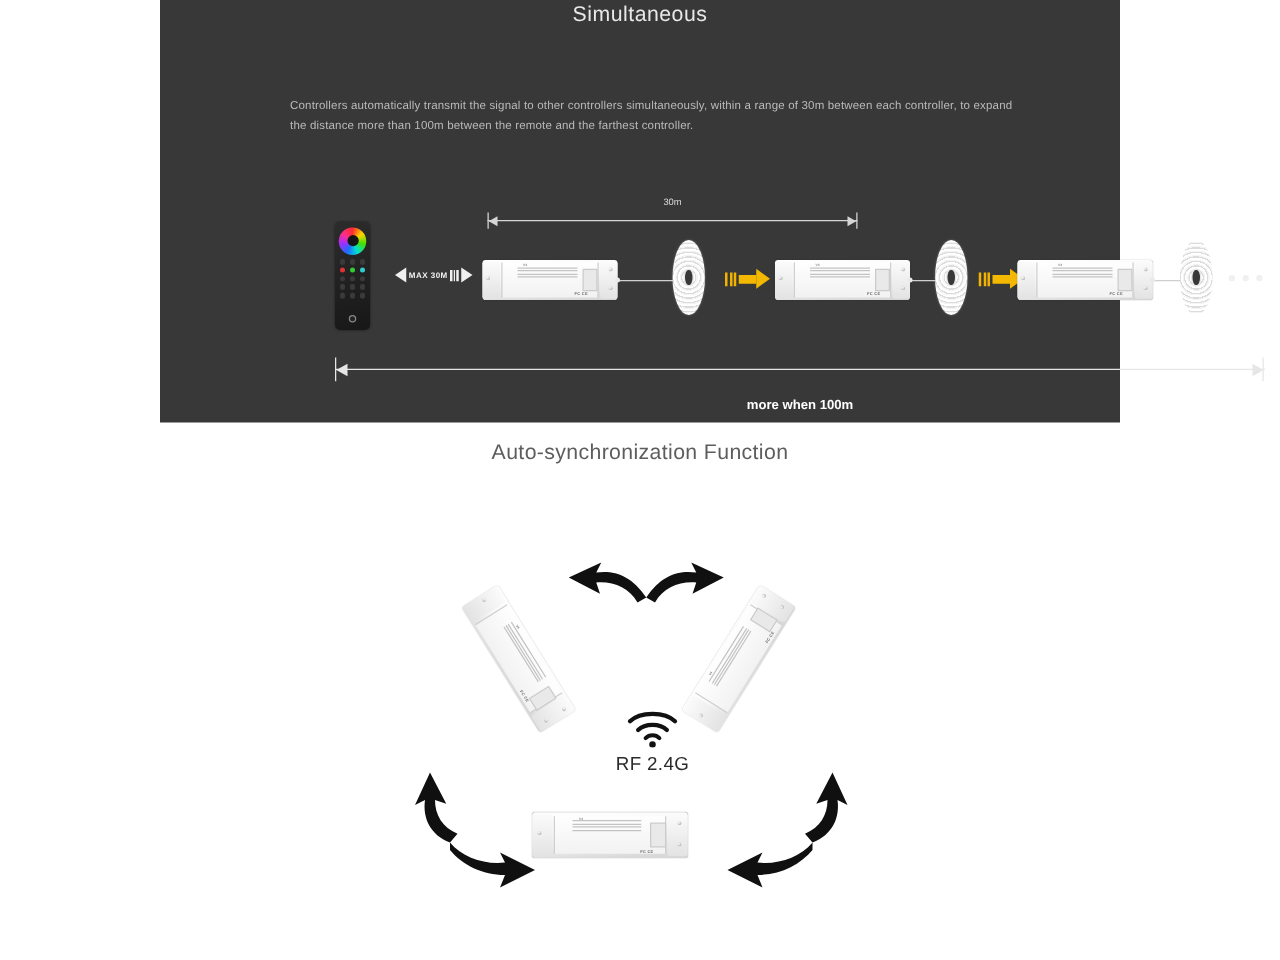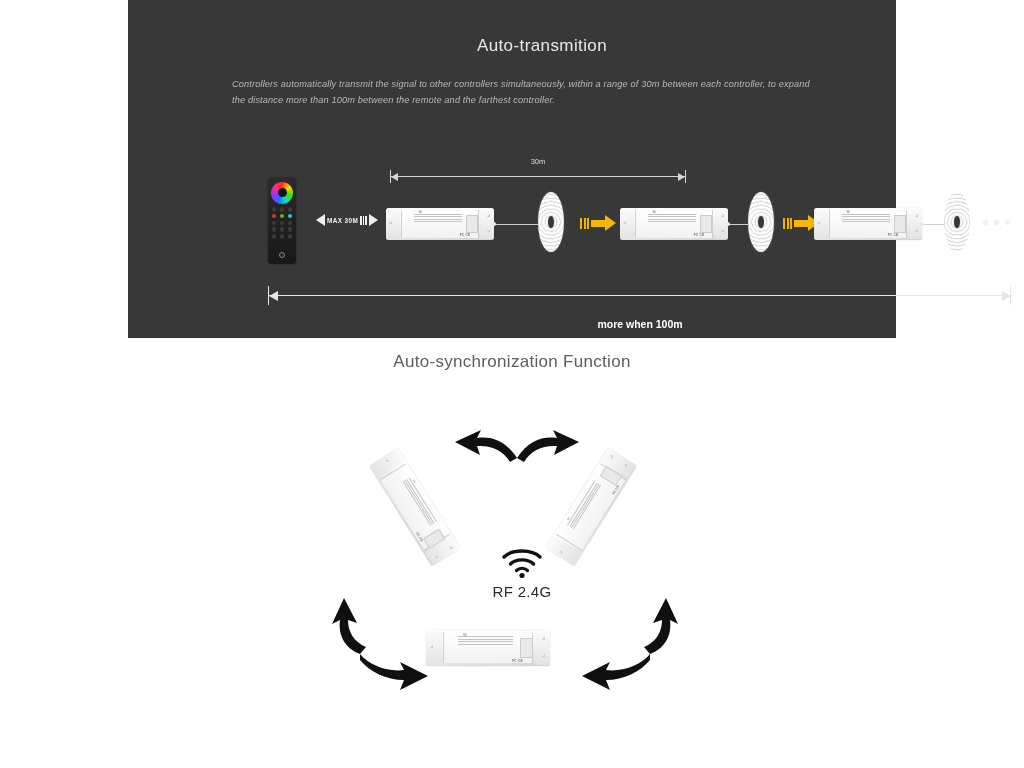--- a/index.html
+++ b/index.html
@@ -27,21 +27,20 @@
   .hd-line2 {
     position: absolute; left: 0; top: 36px; width: 768px;
     text-align: center; color: #e8e8e8;
     font-size: 17px; font-weight: 300; letter-spacing: .4px;
     padding-left: 60px;
   }
   .dark-body {
     position: absolute; left: 104px; top: 76px; width: 580px;
     color: #b9b9b9; font-size: 9.2px; line-height: 16px;
     letter-spacing: .15px;
-    font-style: italic;
   }
 
   
   .dim30 { position: absolute; left: 262px; top: 170px; width: 296px; height: 14px; }
   .dim30 .lbl {
     position: absolute; left: 0; top: -13px; width: 296px;
     text-align: center; color: #dcdcdc; font-size: 7.5px;
   }
   .dim30 .bar {
     position: absolute; left: 0; top: 6px; width: 296px; height: 1px;
@@ -197,37 +196,37 @@
     position:absolute; left:0; top:352px; width:1024px;
     text-align:center; color:#5d5d5d;
     font-size:17px; font-weight:300; letter-spacing:.3px;
   }
   .sec2-body {
     position:absolute; left:232px; top:388px; width:570px;
     color:#b3b3b3; font-size:8.6px; line-height:13.5px; letter-spacing:.1px;
   }
 
   
-  .tri-wrap { position:absolute; left:330px; top:428px; width:380px; height:290px; }
+  .tri-wrap { position:absolute; left:330px; top:448px; width:380px; height:290px; }
   .rf-icon { position:absolute; left:170px; top:118px; width:44px; height:32px; }
   .rf-lbl {
     position:absolute; left:132px; top:155px; width:120px;
     text-align:center; color:#2b2b2b; font-size:15px; letter-spacing:.3px;
   }
   .blkarrow { position:absolute; }
   .blkarrow svg { display:block; }
 </style>
 </head>
 <body>
 
 <div id="page">
 
   <div class="dark-panel">
 
-    <div class="hd-line2">Auto-transmition</div>
+    <div class="hd-line1">Simultaneous</div>
     <div class="dark-body">Controllers automatically transmit the signal to other controllers simultaneously, within a range of 30m between each controller, to expand the distance more than 100m between the remote and the farthest controller.</div>
 
     <div class="dim30">
       <div class="lbl">30m</div>
       <div class="cap l"></div>
       <div class="cap r"></div>
       <div class="bar"></div>
       <div class="ah l"></div>
       <div class="ah r"></div>
     </div>

